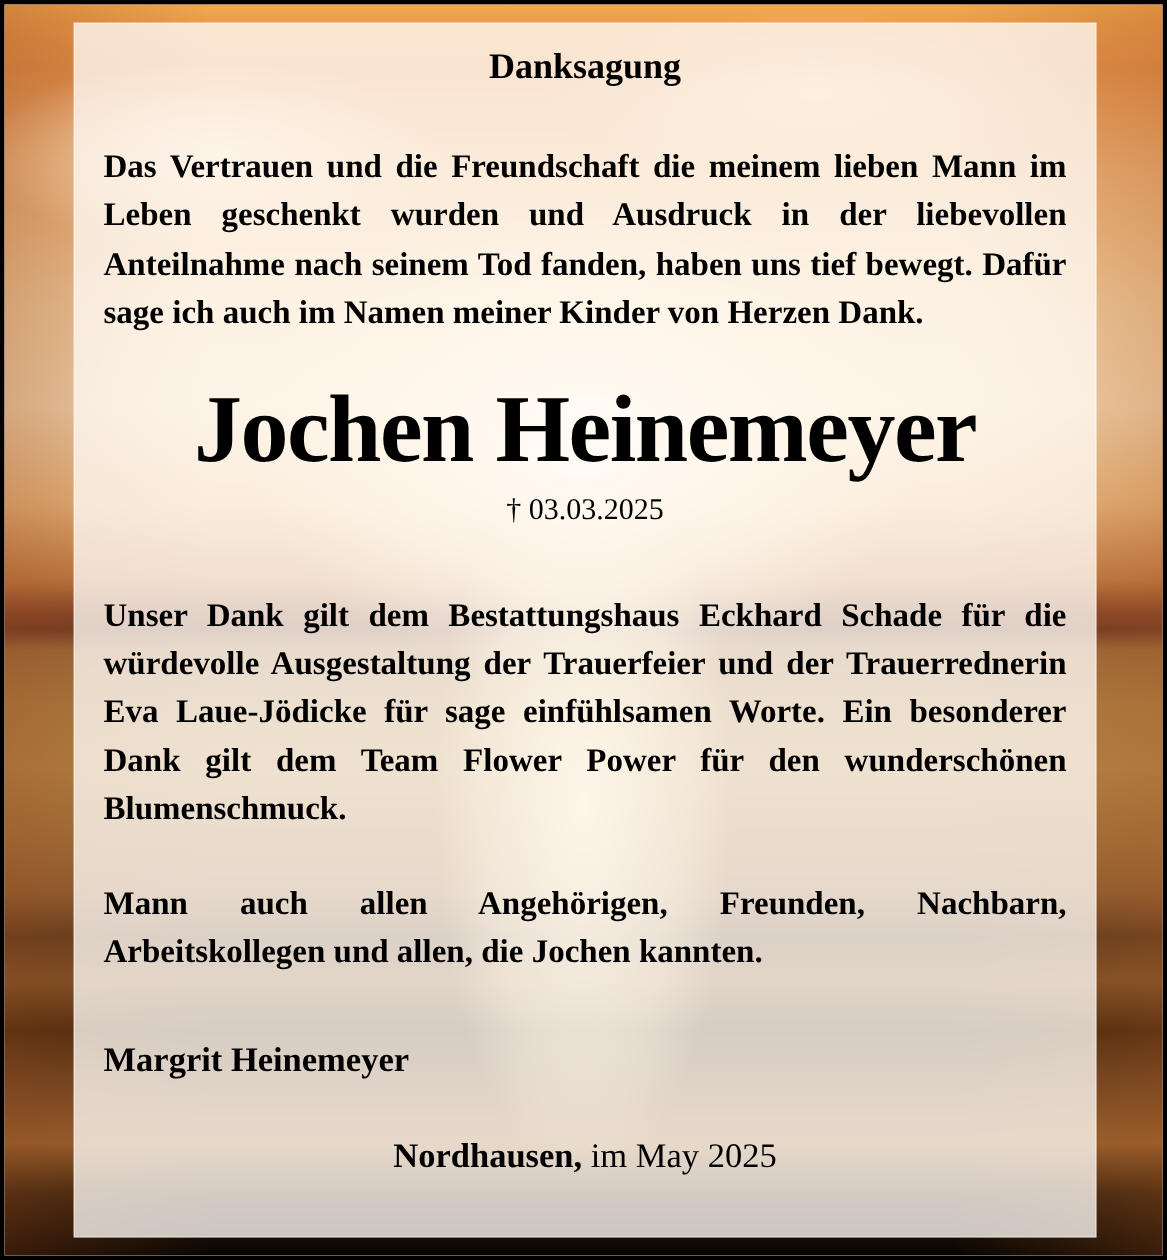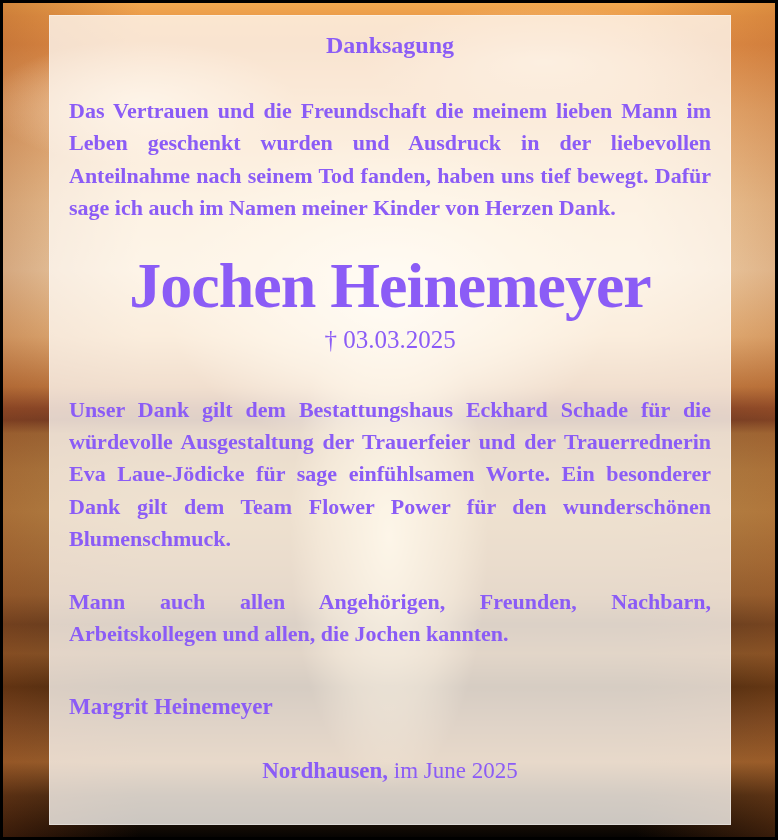--- a/index.html
+++ b/index.html
@@ -73,21 +73,21 @@
   .panel {
     position: absolute;
     left: 46px;
     right: 44px;
     top: 12px;
     bottom: 12px;
     background: rgba(255,251,246,0.78);
     box-shadow: inset 0 0 0 1px rgba(255,255,255,0.35);
     box-sizing: border-box;
     padding: 14px 20px 0 20px;
-    color: #8b5cf6;
+    color: #000000;
   }
 
   .notice-title {
     text-align: center;
     font-weight: bold;
     font-size: 24px;
     line-height: 28px;
     margin: 2px 0 0 0;
   }
 
@@ -108,21 +108,21 @@
     font-size: 64px;
     line-height: 66px;
     letter-spacing: -1px;
     margin-top: 28px;
     white-space: nowrap;
     font-family: Liberation Serif, serif;
   }
 
   .death-date {
     text-align: center;
-    font-size: 25px;
+    font-size: 20px;
     line-height: 30px;
     margin-top: 6px;
   }
 
   .signature {
     text-align: left;
     font-weight: bold;
     font-size: 23px;
     line-height: 30px;
     margin-top: 42px;
@@ -157,17 +157,17 @@
     </div>
 
     <p class="body-par par-2">Unser Dank gilt dem Bestattungshaus Eckhard Schade für die würdevolle Ausgestaltung der Trauerfeier und der Trauerrednerin Eva Laue-Jödicke für sage einfühlsamen Worte. Ein besonderer Dank gilt dem Team Flower Power für den wunderschönen Blumenschmuck.</p>
 
     <p class="body-par par-3">Mann auch allen Angehörigen, Freunden, Nachbarn, Arbeitskollegen und allen, die Jochen kannten.</p>
 
     <div class="signature">Margrit Heinemeyer</div>
 
     <div class="city-line">
       <span class="city">Nordhausen,</span>
-      <span>im June 2025</span>
+      <span>im May 2025</span>
     </div>
 
   </div>
 </div>
 
 </body></html>

